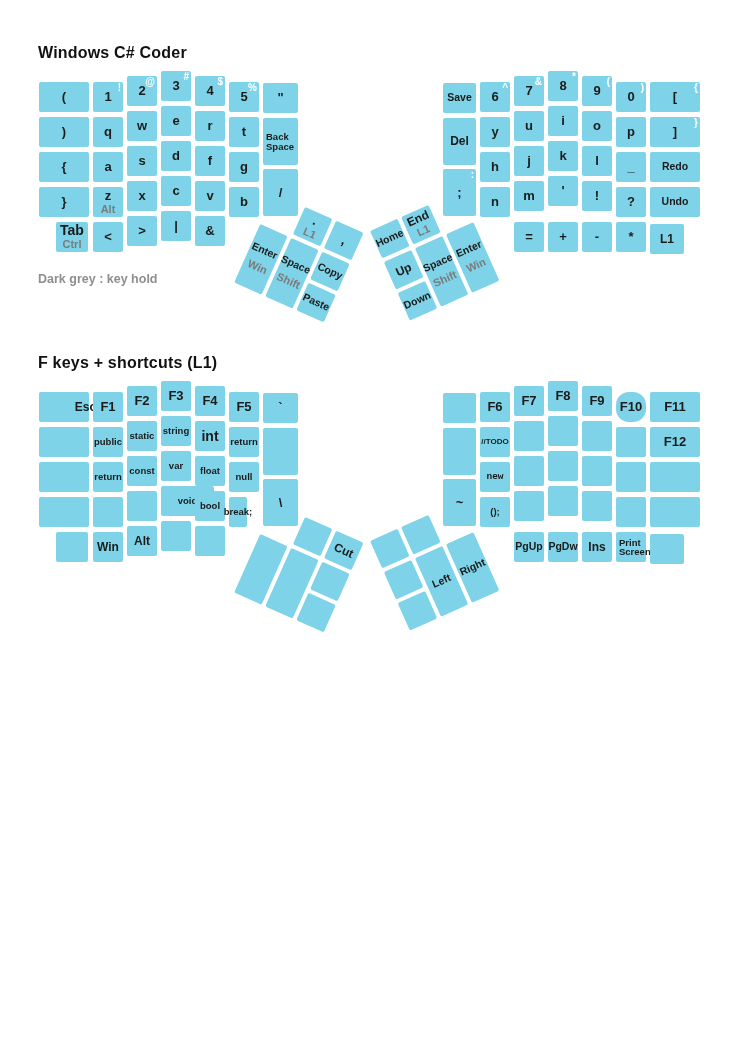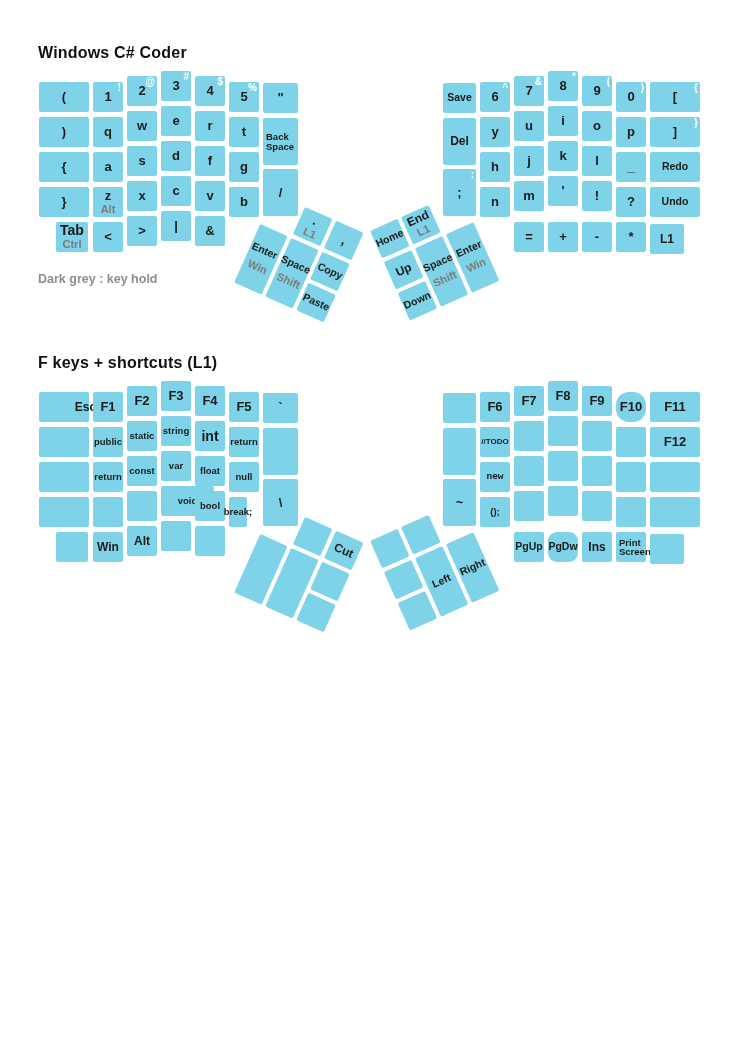--- a/index.html
+++ b/index.html
@@ -423,21 +423,21 @@
       <div class="key" style="left: 514px; top: 181px; width: 30px; height: 30px;"></div>
       <div class="key" style="left: 514px; top: 222px; width: 30px; height: 30px;">
         <span class="main" style="font-size: 10.5px;">PgUp</span>
       </div>
       <div class="key" style="left: 548px; top: 71px; width: 30px; height: 30px;">
         <span class="main" style="font-size: 13px;">F8</span>
       </div>
       <div class="key" style="left: 548px; top: 106px; width: 30px; height: 30px;"></div>
       <div class="key" style="left: 548px; top: 141px; width: 30px; height: 30px;"></div>
       <div class="key" style="left: 548px; top: 176px; width: 30px; height: 30px;"></div>
-      <div class="key" style="left: 548px; top: 222px; width: 30px; height: 30px; border-radius: 9px;">
+      <div class="key" style="left: 548px; top: 222px; width: 30px; height: 30px;">
         <span class="main" style="font-size: 10.5px;">PgDw</span>
       </div>
       <div class="key" style="left: 582px; top: 76px; width: 30px; height: 30px;">
         <span class="main" style="font-size: 13px;">F9</span>
       </div>
       <div class="key" style="left: 582px; top: 111px; width: 30px; height: 30px;"></div>
       <div class="key" style="left: 582px; top: 146px; width: 30px; height: 30px;"></div>
       <div class="key" style="left: 582px; top: 181px; width: 30px; height: 30px;"></div>
       <div class="key" style="left: 582px; top: 222px; width: 30px; height: 30px;">
         <span class="main" style="font-size: 12px;">Ins</span>

